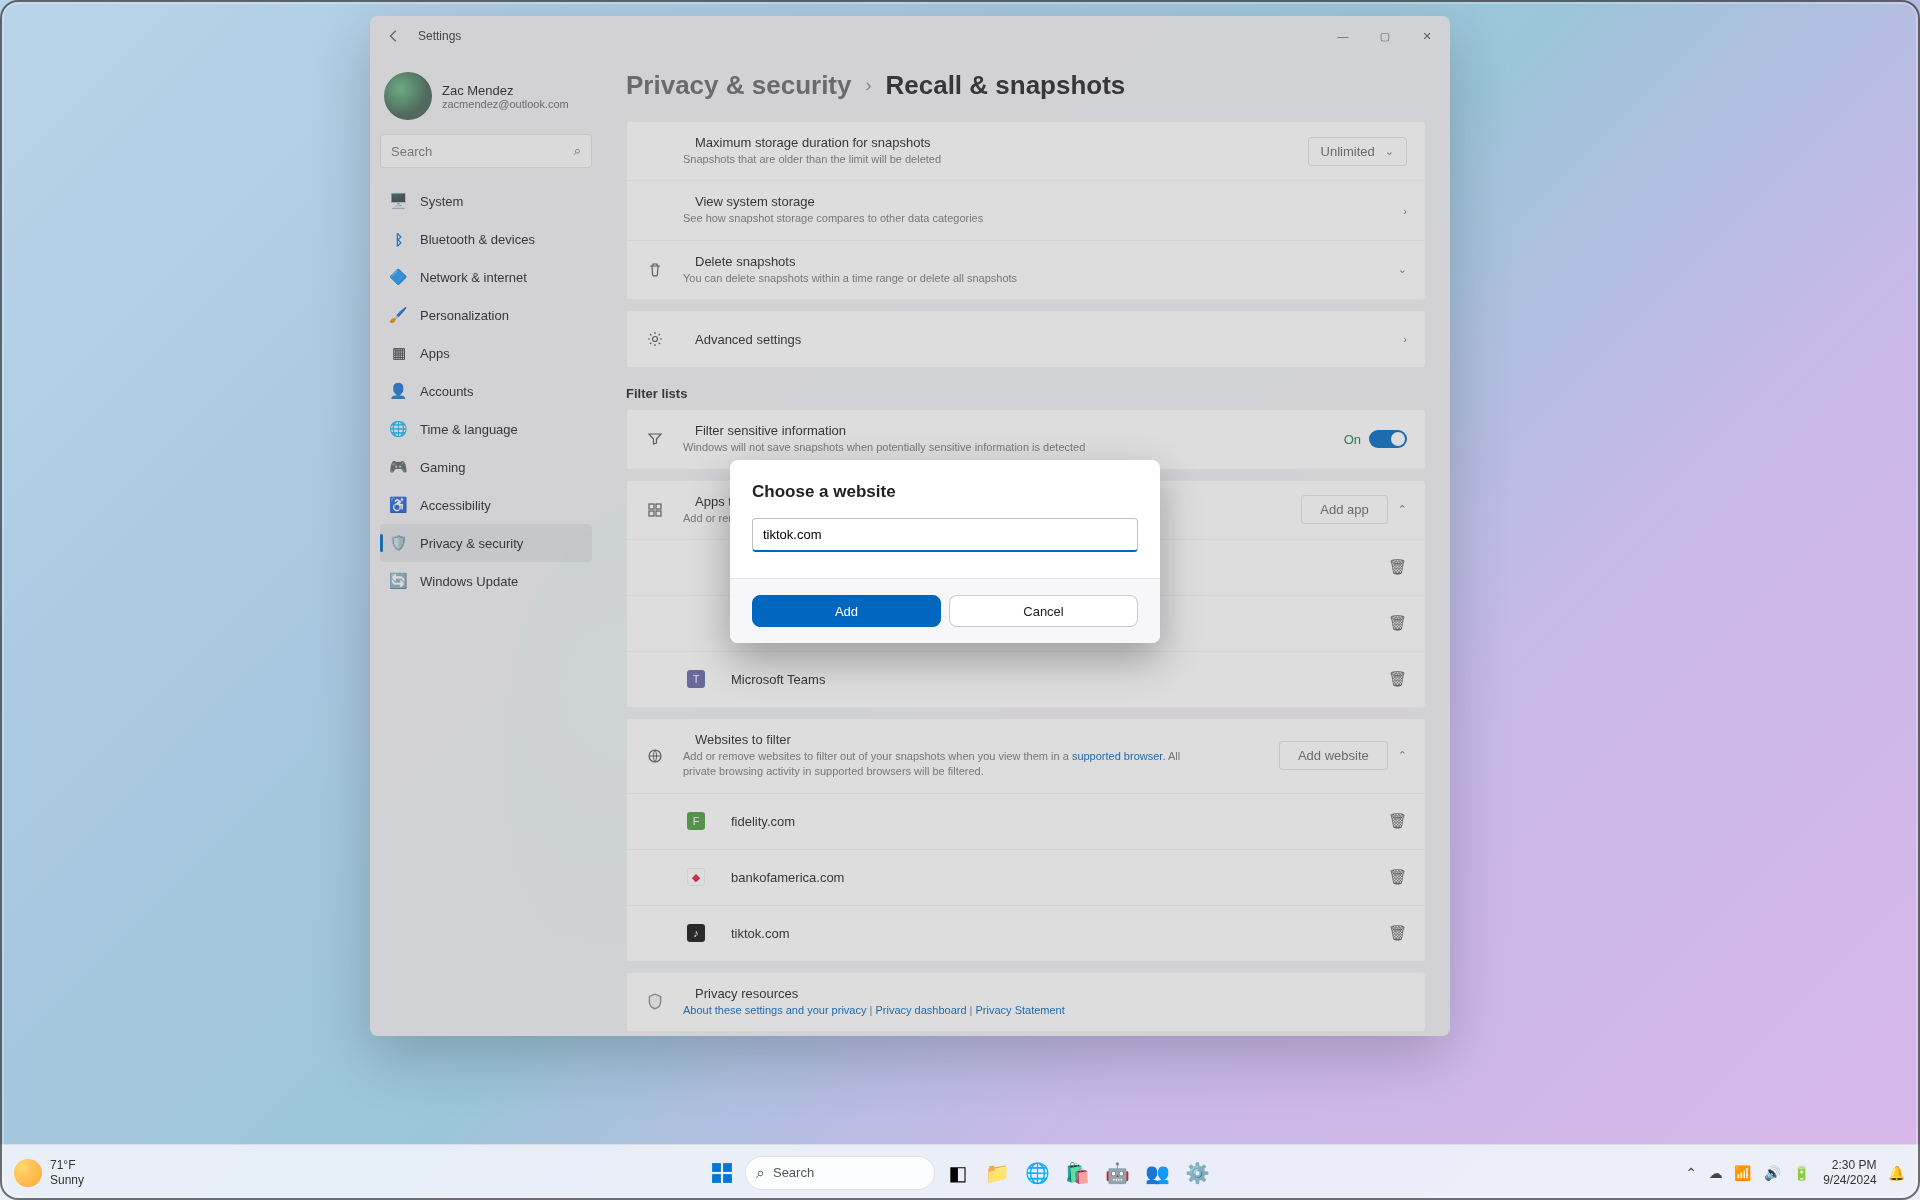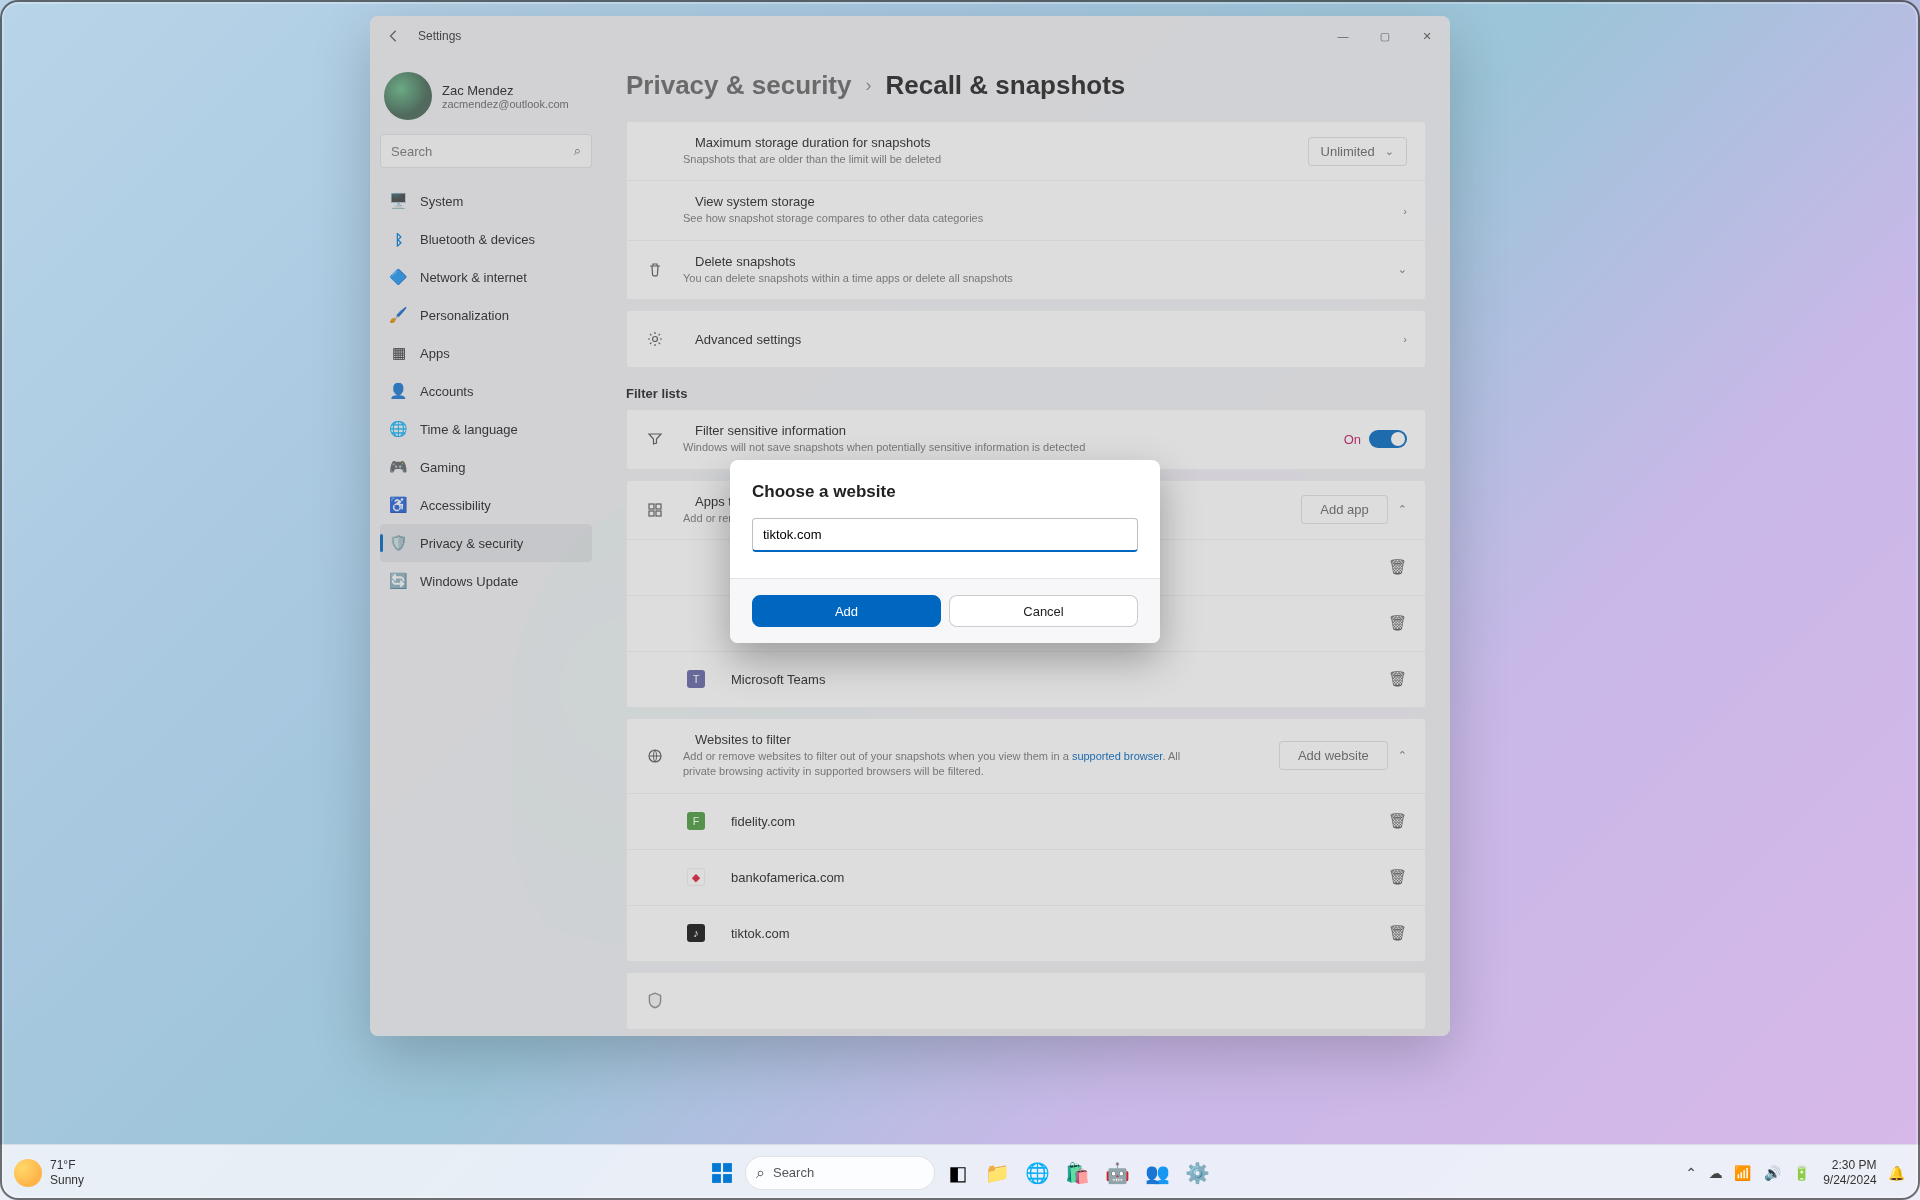--- a/index.html
+++ b/index.html
@@ -44,21 +44,21 @@
 .row-icon { width:20px; height:20px; margin-right:18px; color:#555; display:flex; align-items:center; justify-content:center; flex-shrink:0; }
 .row-icon.hidden { visibility:hidden; }
 .row-text { flex:1; }
 .row-title { font-size:13px; color:#222;margin-left:12px; }
 .row-sub { font-size:11px; color:#777; margin-top:2px; line-height:1.4; max-width:520px; }
 .row-ctrl { display:flex; align-items:center; gap:10px; color:#666; font-size:13px; }
 .dd-btn { background:rgba(255,255,255,.8); border:1px solid rgba(0,0,0,.12); border-radius:4px; padding:6px 12px; display:flex; align-items:center; gap:10px; font-size:13px; }
 .chev { font-size:11px; color:#777; }
 .section-head { font-size:13px; font-weight:600; color:#222; margin:18px 0 8px; }
 .toggle { display:flex; align-items:center; gap:8px; }
-.toggle .tlabel { font-size:13px; color:#be185d; }
+.toggle .tlabel { font-size:13px; color:#15803d; }
 .switch { width:38px; height:18px; background:#0067c0; border-radius:10px; position:relative; }
 .switch::after { content:""; position:absolute; right:2px; top:2px; width:14px; height:14px; background:#fff; border-radius:50%; }
 .add-btn { background:rgba(255,255,255,.8); border:1px solid rgba(0,0,0,.12); border-radius:4px; padding:6px 18px; font-size:13px; }
 .item-row { padding-left:60px; }
 .item-row .item-icon { width:18px; height:18px; border-radius:3px; margin-right:14px; display:flex; align-items:center; justify-content:center; font-size:11px; color:#fff; flex-shrink:0; }
 .trash { color:#555; font-size:15px; cursor:pointer; }
 .link { color:#0067c0; text-decoration:none; }
 .row-sub .link { font-size:11px; }
 
 .modal { position:absolute; top:460px; left:730px; width:430px; background:#fff; border-radius:8px; box-shadow:0 16px 40px rgba(0,0,0,.3); z-index:30; overflow:hidden; }
@@ -199,21 +199,21 @@
             </div>
         </div>
         <div class="row">
           <span class="row-icon">
             <svg width="16" height="16" viewBox="0 0 16 16">
                 <path d="M3 4h10M6 4V2h4v2M5 4l.6 9a1 1 0 0 0 1 .9h2.8a1 1 0 0 0 1-.9L11 4" stroke="#555" stroke-width="1.2" fill="none"></path>
               </svg>
           </span>
           <div class="row-text">
             <div class="row-title">Delete snapshots</div>
-            <div class="row-sub">You can delete snapshots within a time apps or delete all snapshots</div>
+            <div class="row-sub">You can delete snapshots within a time range or delete all snapshots</div>
           </div>
           <div class="row-ctrl">
               <span class="chev">⌄</span>
             </div>
         </div>
       </div>
 
       <div class="card-group">
         <div class="row">
           <span class="row-icon">
@@ -329,20 +329,26 @@
         </div>
       </div>
 
       <div class="card-group">
         <div class="row">
           <span class="row-icon">
             <svg width="18" height="18" viewBox="0 0 16 16">
                 <path d="M8 1 3 3v5c0 3 2 5 5 6 3-1 5-3 5-6V3Z" stroke="#888" stroke-width="1.2" fill="#f4f4f6"></path>
               </svg>
           </span>
+          <div class="row-text">
+            <div class="row-title">Privacy resources</div>
+            <div class="row-sub">
+              <a class="link">About these settings and your privacy</a><span> | </span><a class="link">Privacy dashboard</a><span> | </span><a class="link">Privacy Statement</a>
+            </div>
+          </div>
         </div>
       </div>
 
     </div>
   </div>
 </div>
 
 <div class="modal">
   <div class="modal-body">
     <div class="modal-title">Choose a website</div>

